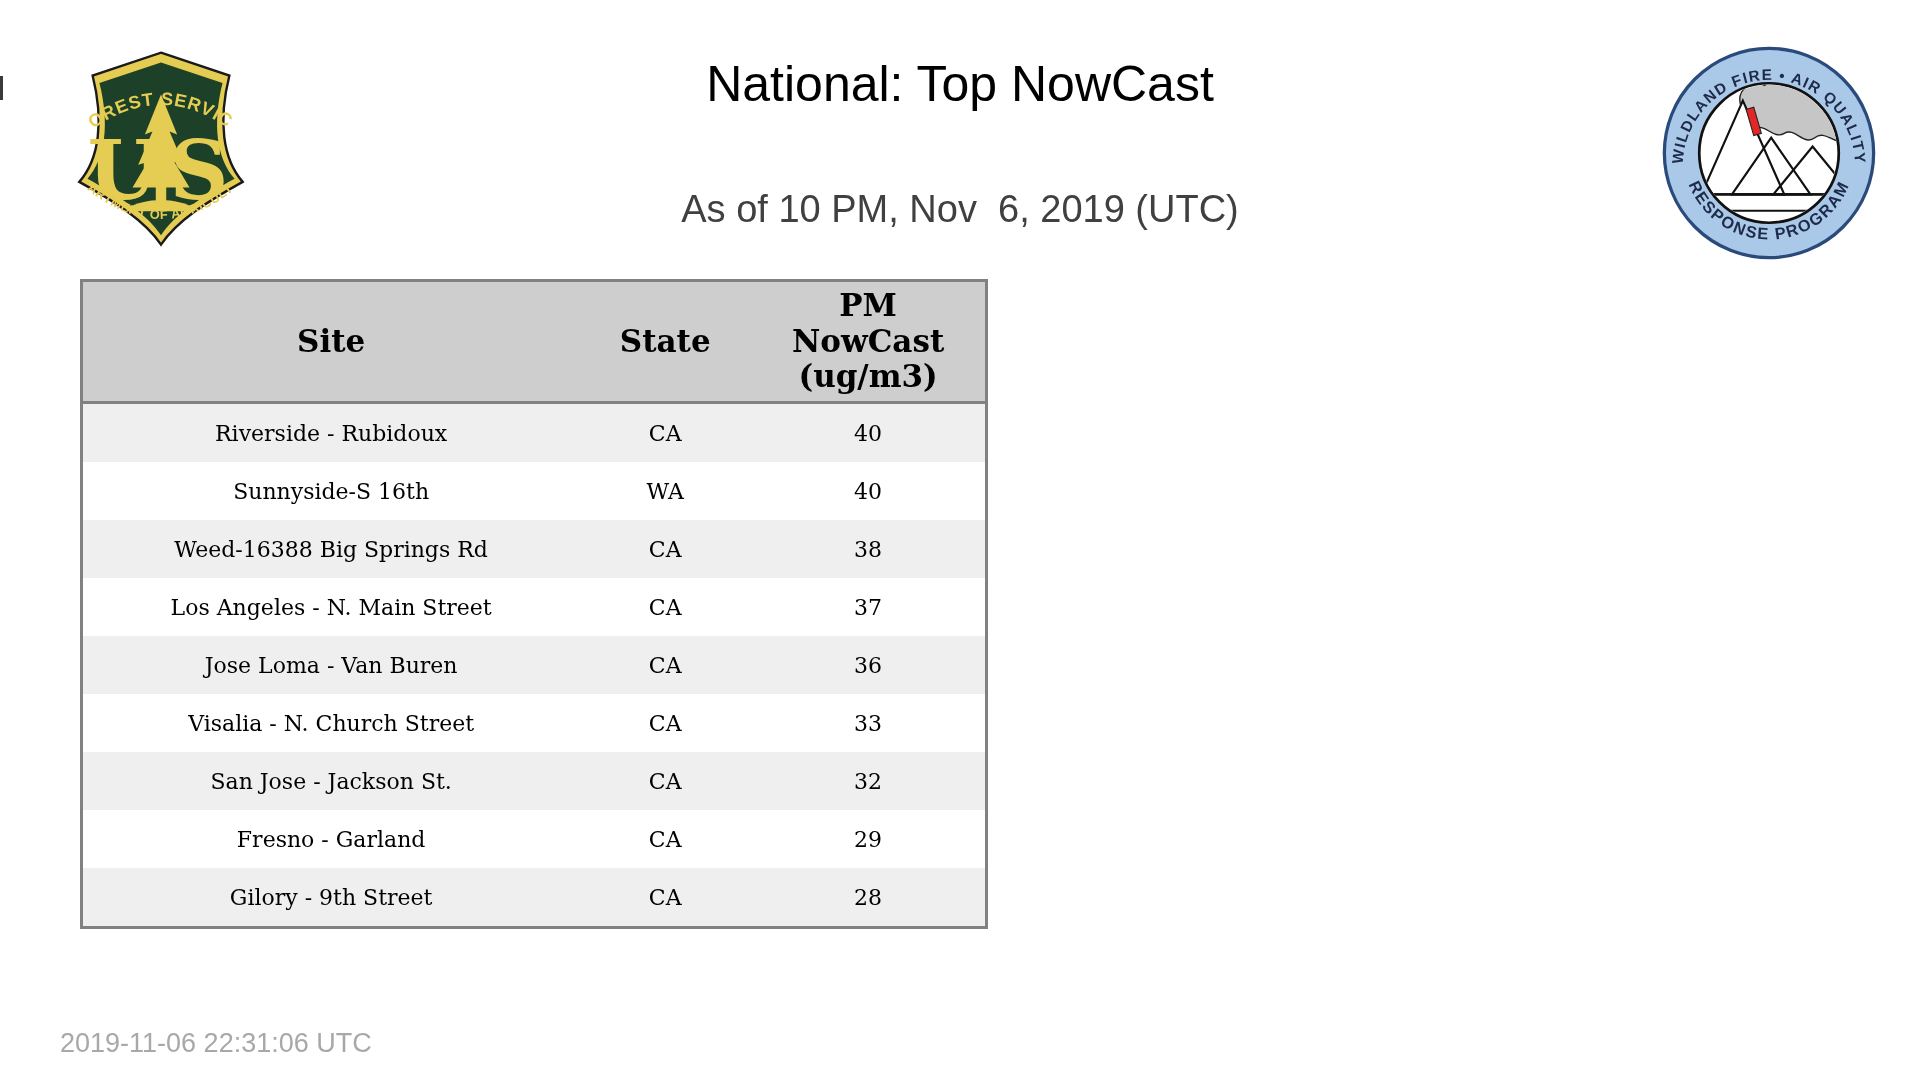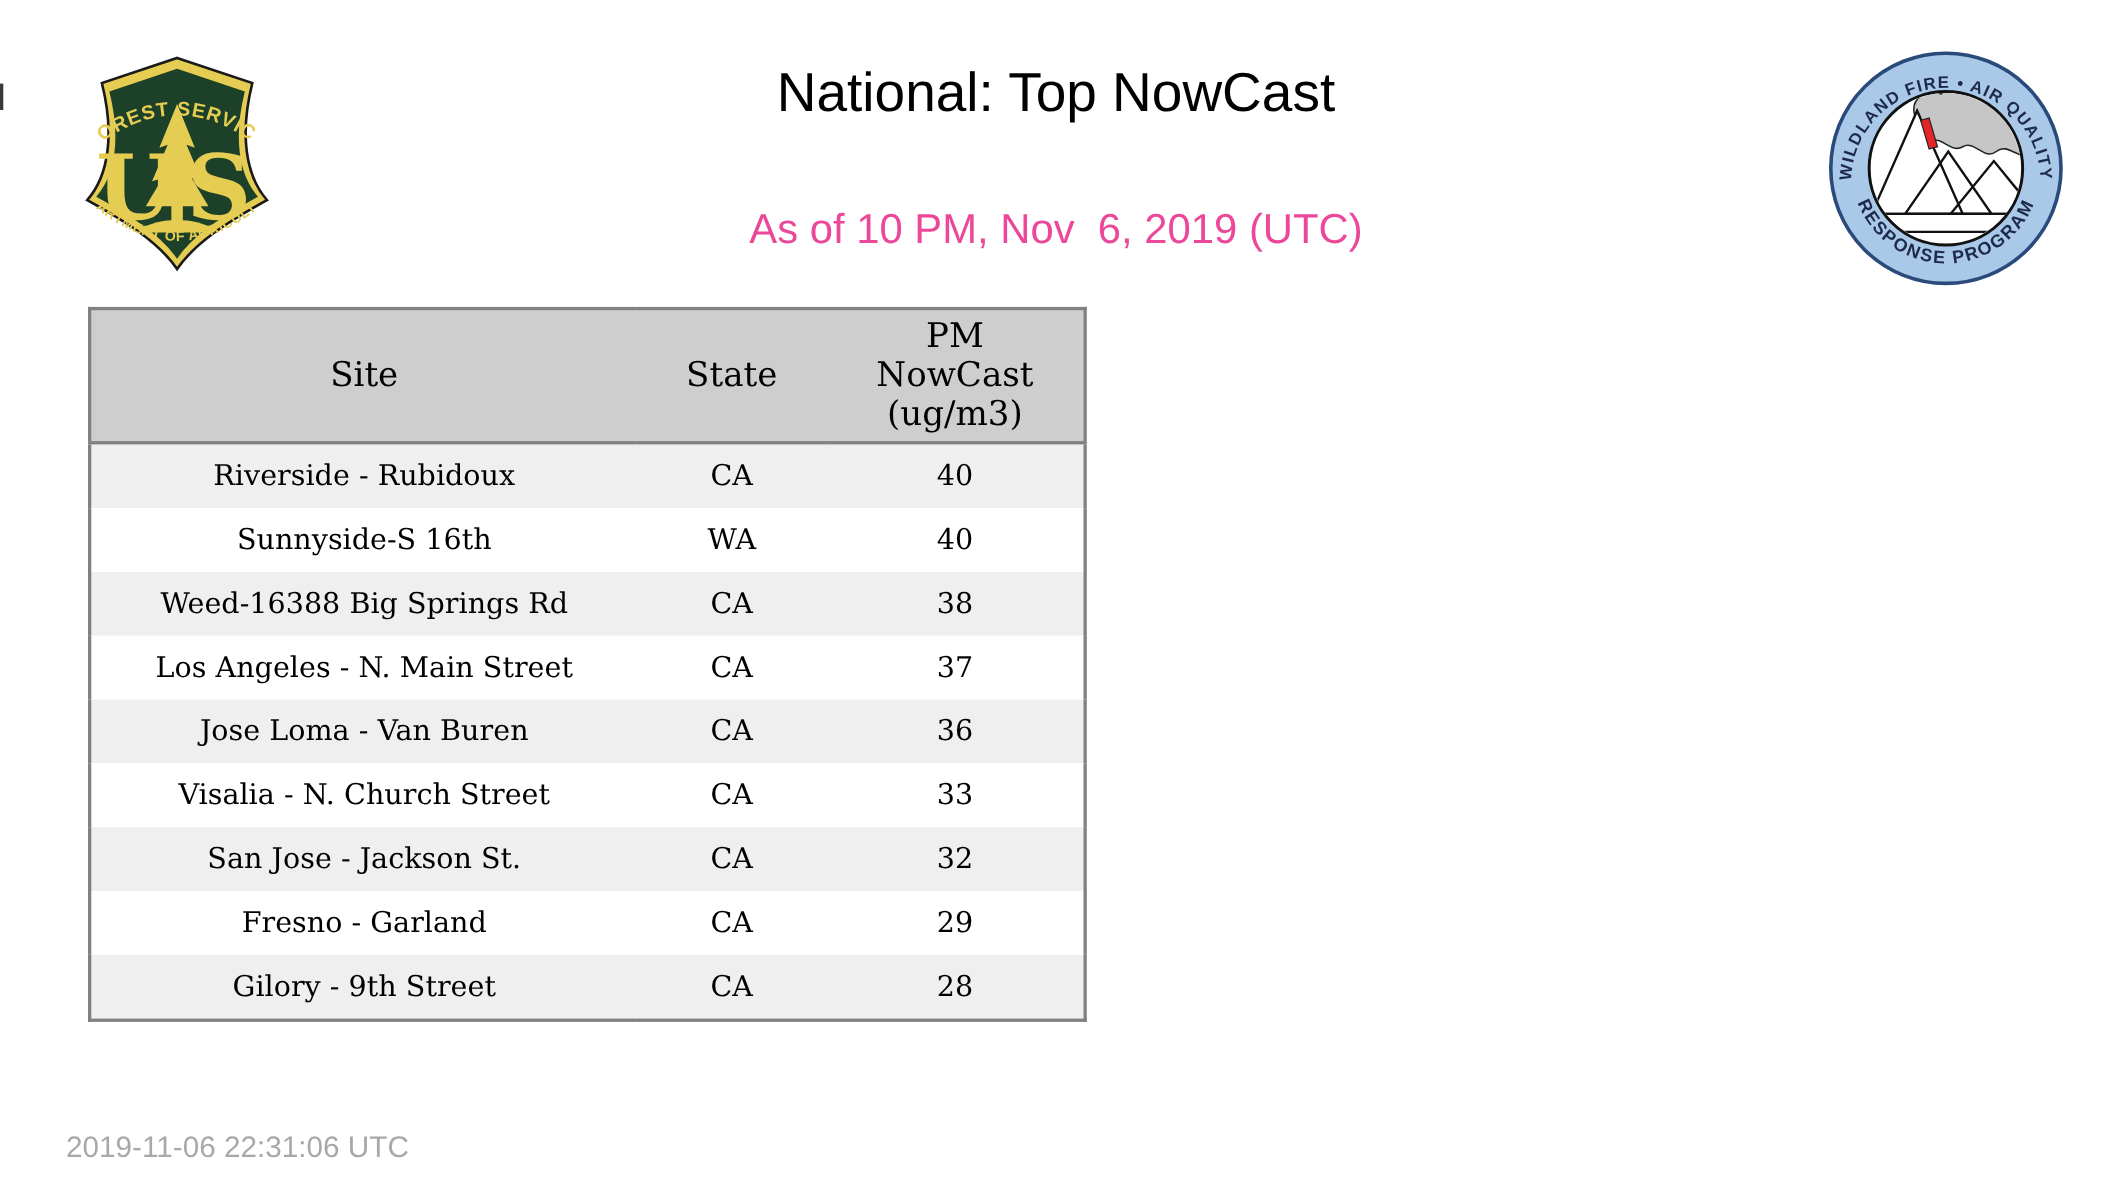--- a/index.html
+++ b/index.html
@@ -9,36 +9,36 @@
   }
   .edge-artifact{position:absolute;left:0;top:76px;width:3px;height:24px;background:#3a3a3a;}
   .fs-logo{position:absolute;left:66px;top:45px;width:190px;height:213px;}
   .wf-logo{position:absolute;left:1660px;top:44px;width:218px;height:218px;}
   .page-title{
     position:absolute;left:0;top:55px;width:100%;text-align:center;
     font-size:50px;color:#000;letter-spacing:0;
   }
   .page-subtitle{
     position:absolute;left:0;top:188px;width:100%;text-align:center;
-    font-size:38px;color:#ec4899;white-space:pre;
+    font-size:38px;color:#404040;white-space:pre;
   }
   table.nowcast{
     position:absolute;left:80px;top:279px;width:908px;
     border-collapse:collapse;table-layout:fixed;
     border:3px solid #818181;
   }
   table.nowcast th{
     background:#cecece;
-    font-family:"DejaVu Serif",serif;font-weight:normal;font-size:31px;
+    font-family:"DejaVu Serif",serif;font-weight:bold;font-size:31px;
     height:119px;text-align:center;vertical-align:middle;
     border-bottom:3px solid #818181;color:#000;
     line-height:1.15;white-space:pre-line;padding:0;
   }
   table.nowcast td{
-    font-family:"DejaVu Serif",serif;font-size:26px;color:#000;
+    font-family:"DejaVu Serif",serif;font-size:22px;color:#000;
     height:58px;text-align:center;vertical-align:middle;padding:0;
   }
   table.nowcast tbody tr:nth-child(odd){background:#efefef;}
   table.nowcast tbody tr:nth-child(even){background:#ffffff;}
   .footer-stamp{
     position:absolute;left:60px;top:1028px;
     font-size:27px;color:#a8a8a8;white-space:pre;
   }
 </style>
 </head>

